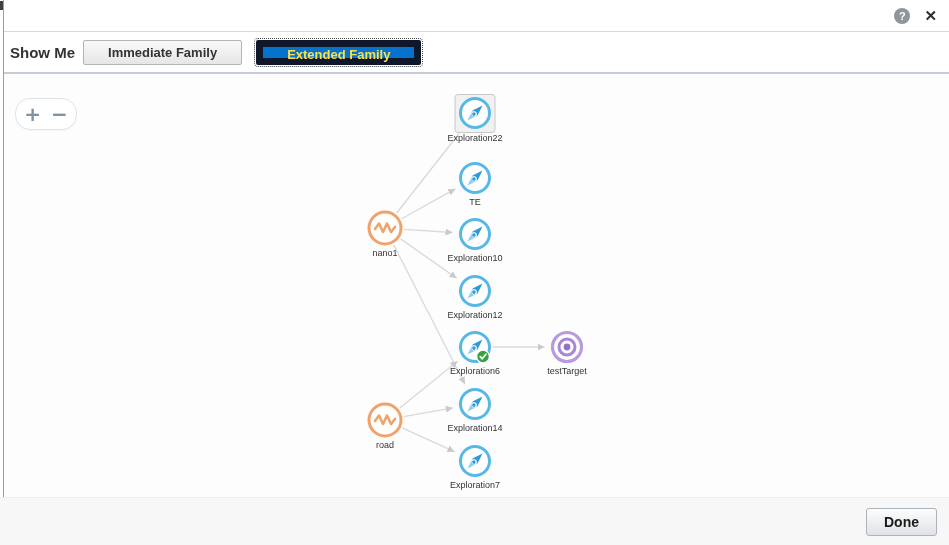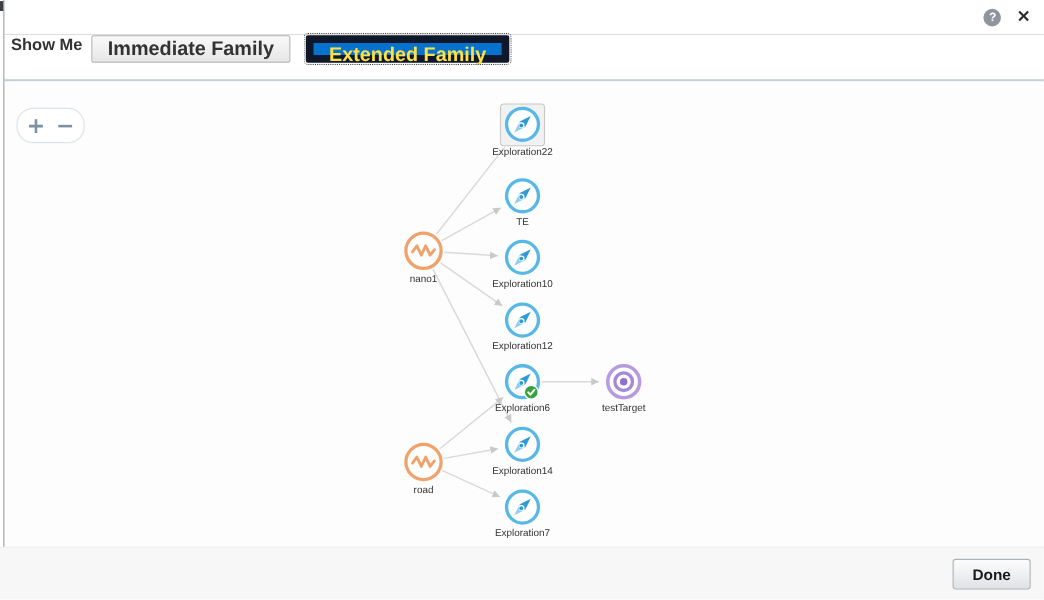--- a/index.html
+++ b/index.html
@@ -17,23 +17,23 @@
     border-bottom:1px solid #d9d9d9; display:flex; align-items:center; background:#fff; }
   .titlebar .title { font-size:15px; font-weight:bold; color:#2b2b2b; margin-left:14px; }
   .titlebar .spacer { flex:1; }
   .help-btn { width:16px; height:16px; border-radius:50%; background:#8e959c; color:#fff;
     font-size:11px; font-weight:bold; display:flex; align-items:center; justify-content:center;
     margin-right:14px; cursor:pointer; }
   .close-btn { font-size:15px; font-weight:bold; color:#2e2e2e; margin-right:12px; cursor:pointer; line-height:16px; }
 
   
   .tabrow { position:absolute; left:0; top:32px; width:949px; height:42px; background:#fff;
-    border-bottom:2px solid #c5ced6; display:flex; align-items:flex-start; }
+    border-bottom:2px solid #c5ced6; display:flex; align-items:center; }
   .showme-label { font-size:15px; font-weight:bold; color:#333; margin-left:10px; }
-  .tab-btn { height:25px; padding:0 14px; font-size:18px; font-weight:bold; cursor:pointer;
+  .tab-btn { height:25px; padding:0 24px; font-size:13px; font-weight:bold; cursor:pointer;
     border:1px solid #b4b4b4; border-radius:2px; color:#333;
     background:linear-gradient(#f9f9f9,#e6e6e6); font-family:"Liberation Sans",sans-serif; }
   .tab-btn.first { margin-left:8px; }
   .tab-btn.active { background:#0572ce; border:7px solid #0f172a; color:#fde047;
     outline:1px dotted #444; outline-offset:1px; margin-left:14px; }
 
   
   .canvas { position:absolute; left:0; top:74px; width:949px; height:423px; background:#fdfdfd; }
   .zoom-pill { position:absolute; left:15px; top:24px; width:62px; height:32px;
     border:1px solid #dde4e9; border-radius:15px; background:#fff;

